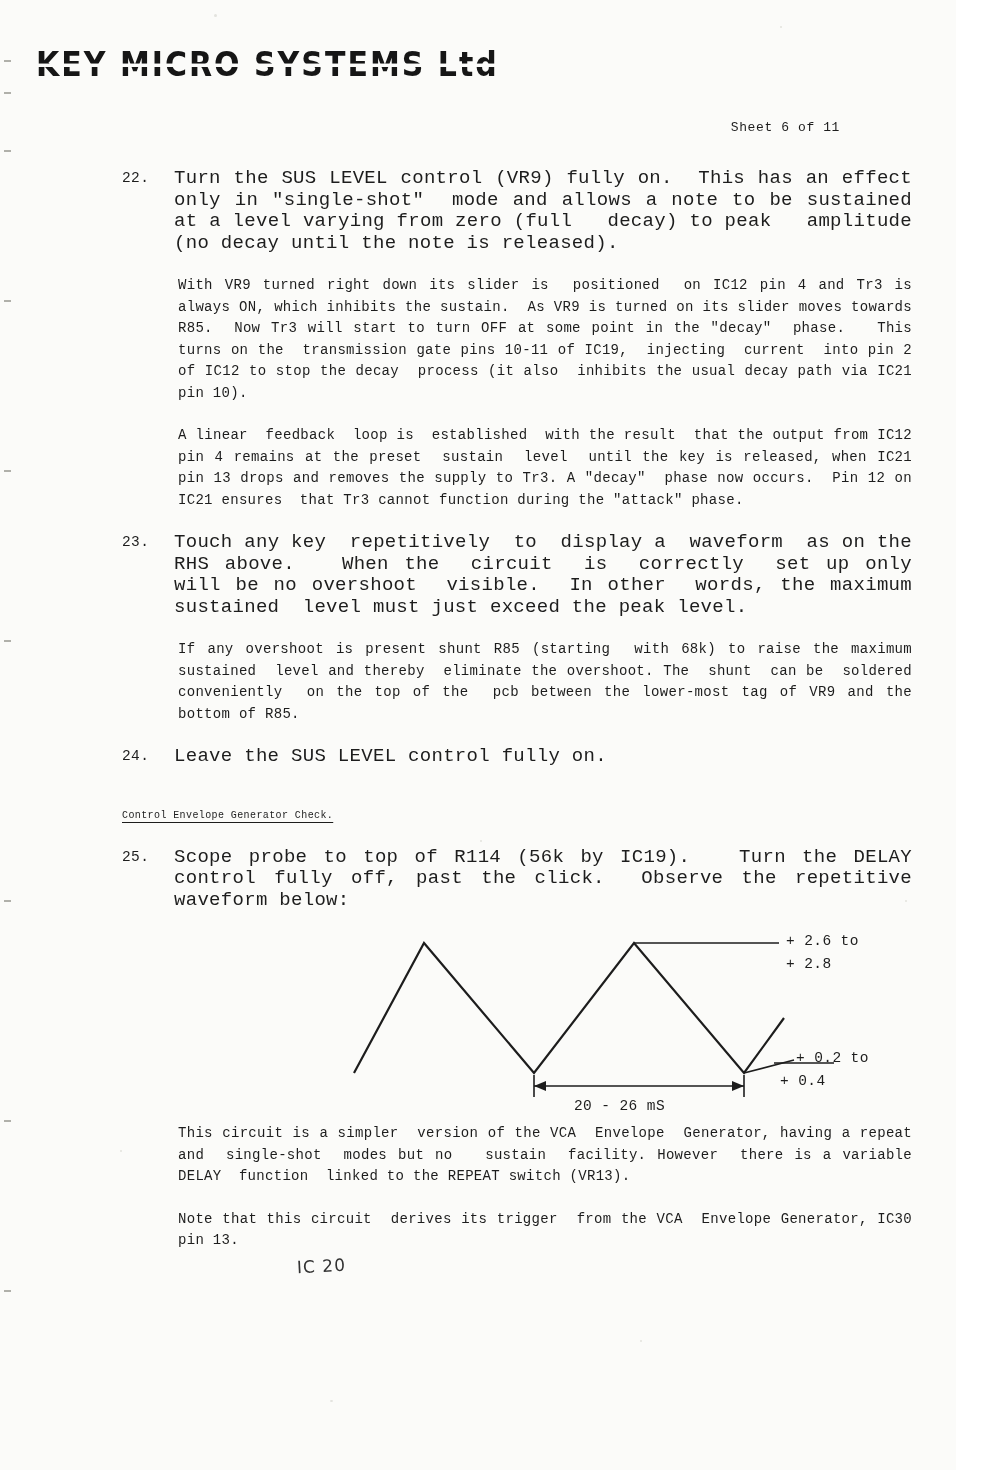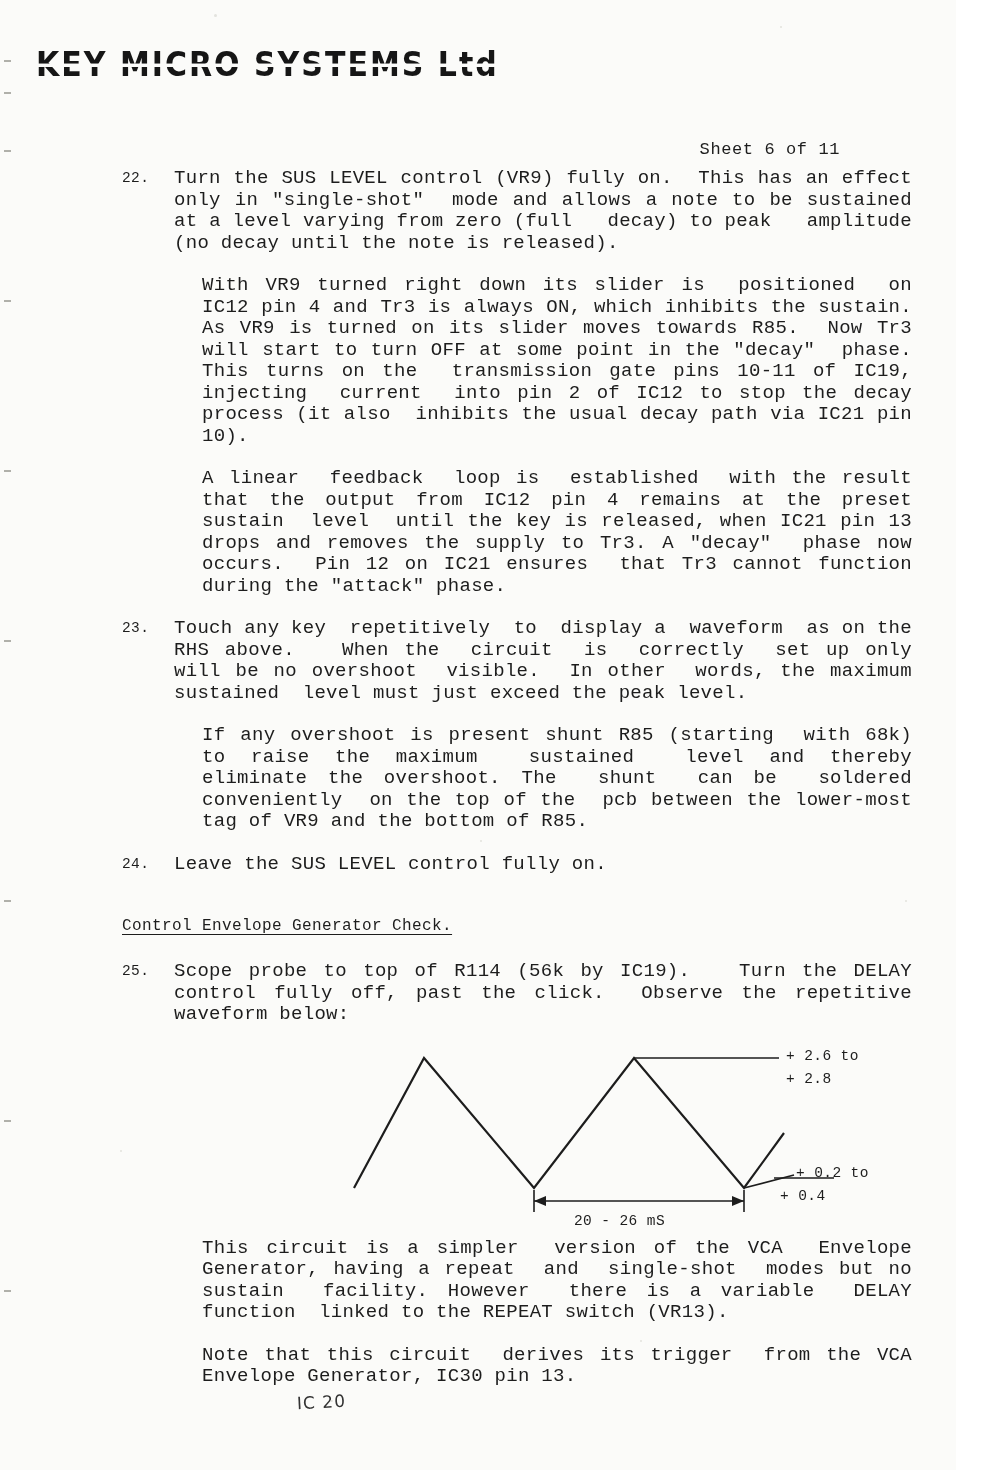--- a/index.html
+++ b/index.html
@@ -47,23 +47,22 @@
     left: 0; right: 0;
     top: 48%;
     height: 3px;
     background: #fbfbf9;
   }
 
   .sheet-label {
     position: absolute;
     right: 116px;
     top: 120px;
-    font-size: 17px;
+    font-size: 13px;
     letter-spacing: .6px;
-    margin-top: 20px;
   }
 
   .body {
     position: absolute;
     left: 122px;
     top: 168px;
     width: 790px;
   }
 
   .item {
@@ -79,33 +78,33 @@
   }
   .ptxt {
     flex: 1;
     font-size: 19px;
     line-height: 21.5px;
     letter-spacing: .3px;
     text-align: justify;
     white-space: pre-wrap;
   }
   .para {
-    margin-left: 80px;
-    font-size: 19px;
+    margin-left: 56px;
+    font-size: 14px;
     line-height: 21.5px;
     letter-spacing: .3px;
     text-align: justify;
     white-space: pre-wrap;
   }
   .gap { height: 21px; }
   .gap-sm { height: 12px; }
 
   .section-head {
     margin-left: 0;
-    font-size: 16px;
+    font-size: 10px;
     letter-spacing: .4px;
     text-decoration: underline;
     text-underline-offset: 4px;
     padding-bottom: 2px;
   }
 
   .figure {
     position: relative;
     height: 200px;
     margin-left: 52px;

